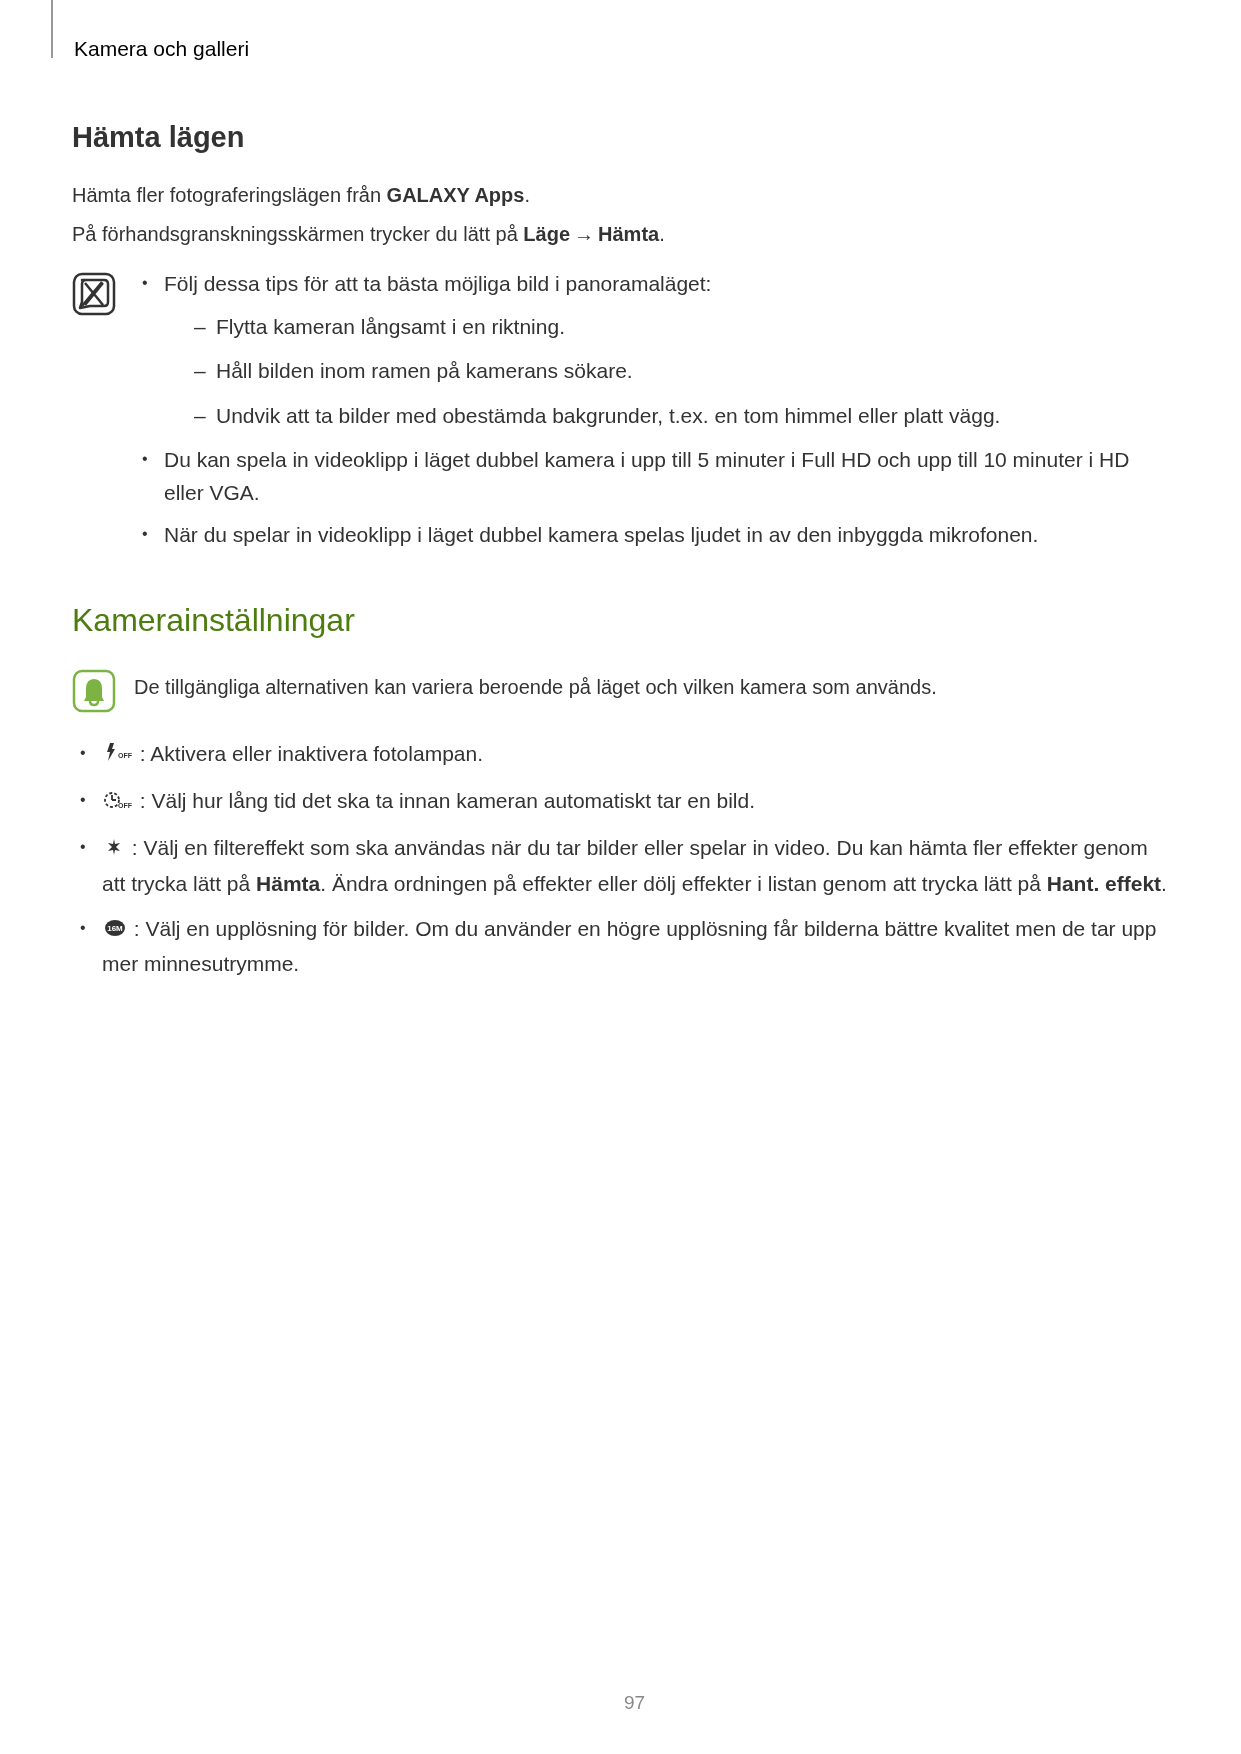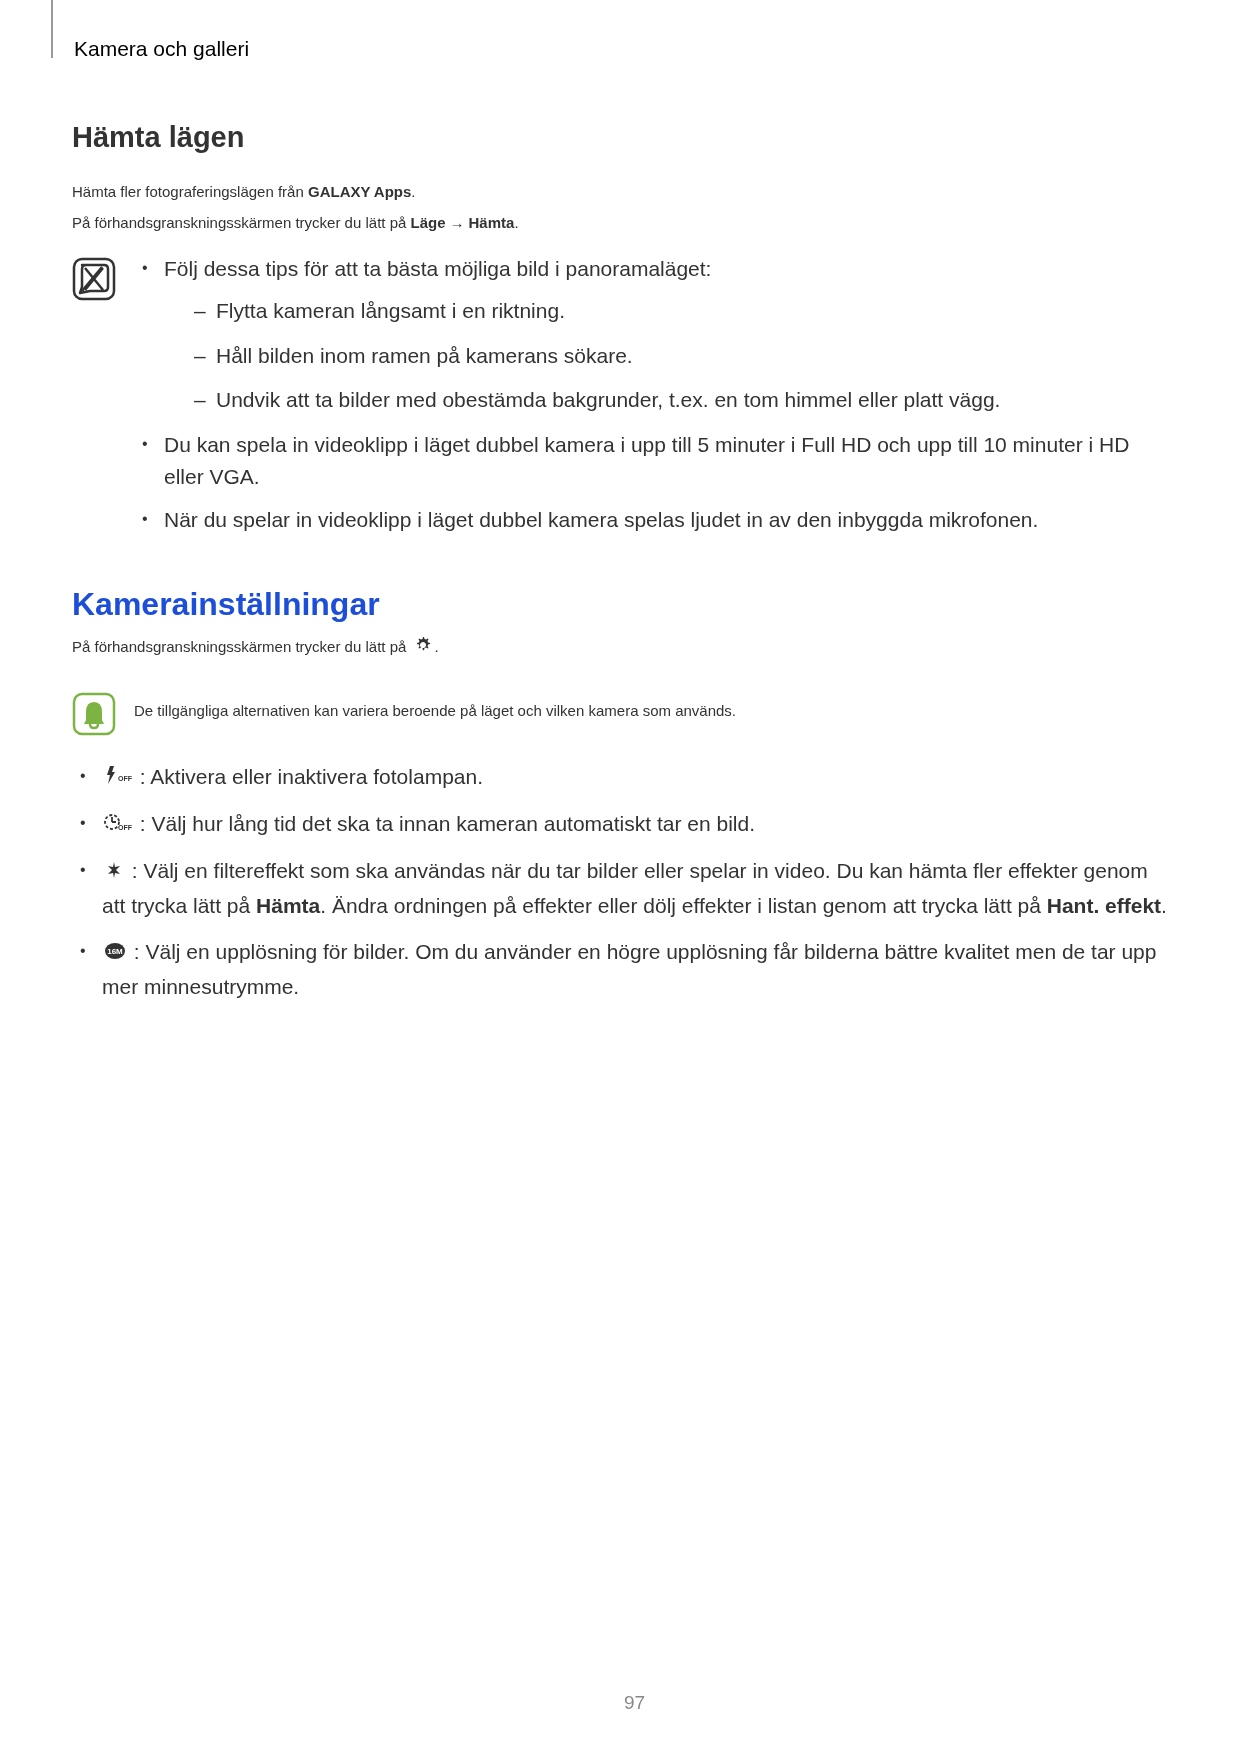--- a/index.html
+++ b/index.html
@@ -32,21 +32,21 @@
       margin-bottom: 60px;
       margin-left: 2px;
     }
     .section-title {
       font-size: 29px;
       font-weight: bold;
       color: #333333;
       margin-bottom: 26px;
     }
     .body-text {
-      font-size: 15px;
+      font-size: 20px;
       line-height: 1.55;
       color: #333333;
       margin-bottom: 8px;
     }
     .body-text strong {
       font-weight: bold;
     }
     .arrow {
       display: inline-block;
       margin: 0 4px;
@@ -100,24 +100,24 @@
       margin-bottom: 12px;
     }
     .sub-list > li::before {
       content: "–";
       position: absolute;
       left: 30px;
       top: 0;
     }
     .main-heading {
       font-size: 32px;
-      font-weight: bold;
-      color: #1d4ed8;
+      font-weight: normal;
+      color: #4d7c0f;
       margin-top: 30px;
-      margin-bottom: 12px;
+      margin-bottom: 20px;
     }
     .info-box {
       display: flex;
       align-items: center;
       margin-top: 28px;
       margin-bottom: 20px;
     }
     .info-icon-wrap {
       flex-shrink: 0;
       margin-right: 18px;
@@ -193,28 +193,20 @@
           </ul>
         </li>
         <li>Du kan spela in videoklipp i läget dubbel kamera i upp till 5 minuter i Full HD och upp till 10 minuter i HD eller VGA.</li>
         <li>När du spelar in videoklipp i läget dubbel kamera spelas ljudet in av den inbyggda mikrofonen.</li>
       </ul>
     </div>
   </div>
 
   <h2 class="main-heading">Kamerainställningar</h2>
 
-  <p class="body-text">
-    <span>På förhandsgranskningsskärmen trycker du lätt på </span><span class="inline-icon">
-      <svg width="20" height="20" viewBox="0 0 20 20">
-        <path d="M10 7 a3 3 0 1 0 0.001 0 M10 2 l1 0 l0.5 2 l1.5 0.6 l1.8-1 l0.7 0.7 l-1 1.8 l0.6 1.5 l2 0.5 l0 1 l-2 0.5 l-0.6 1.5 l1 1.8 l-0.7 0.7 l-1.8-1 l-1.5 0.6 l-0.5 2 l-1 0 l-0.5-2 l-1.5-0.6 l-1.8 1 l-0.7-0.7 l1-1.8 l-0.6-1.5 l-2-0.5 l0-1 l2-0.5 l0.6-1.5 l-1-1.8 l0.7-0.7 l1.8 1 l1.5-0.6 z" fill="#333"></path>
-        <circle cx="10" cy="10" r="2.5" fill="#fff"></circle>
-      </svg>
-    </span><span>.</span>
-  </p>
 
   <div class="info-box">
     <div class="info-icon-wrap">
       <svg width="44" height="44" viewBox="0 0 44 44">
         <rect x="2" y="2" width="40" height="40" rx="8" fill="none" stroke="#7cb342" stroke-width="2.5"></rect>
         <path d="M 22 10 Q 14 10 14 20 L 14 28 L 12 32 L 32 32 L 30 28 L 30 20 Q 30 10 22 10 Z" fill="#7cb342"></path>
         <path d="M 18 32 Q 18 36 22 36 Q 26 36 26 32" fill="none" stroke="#7cb342" stroke-width="2.5"></path>
       </svg>
     </div>
     <div class="note-content">

